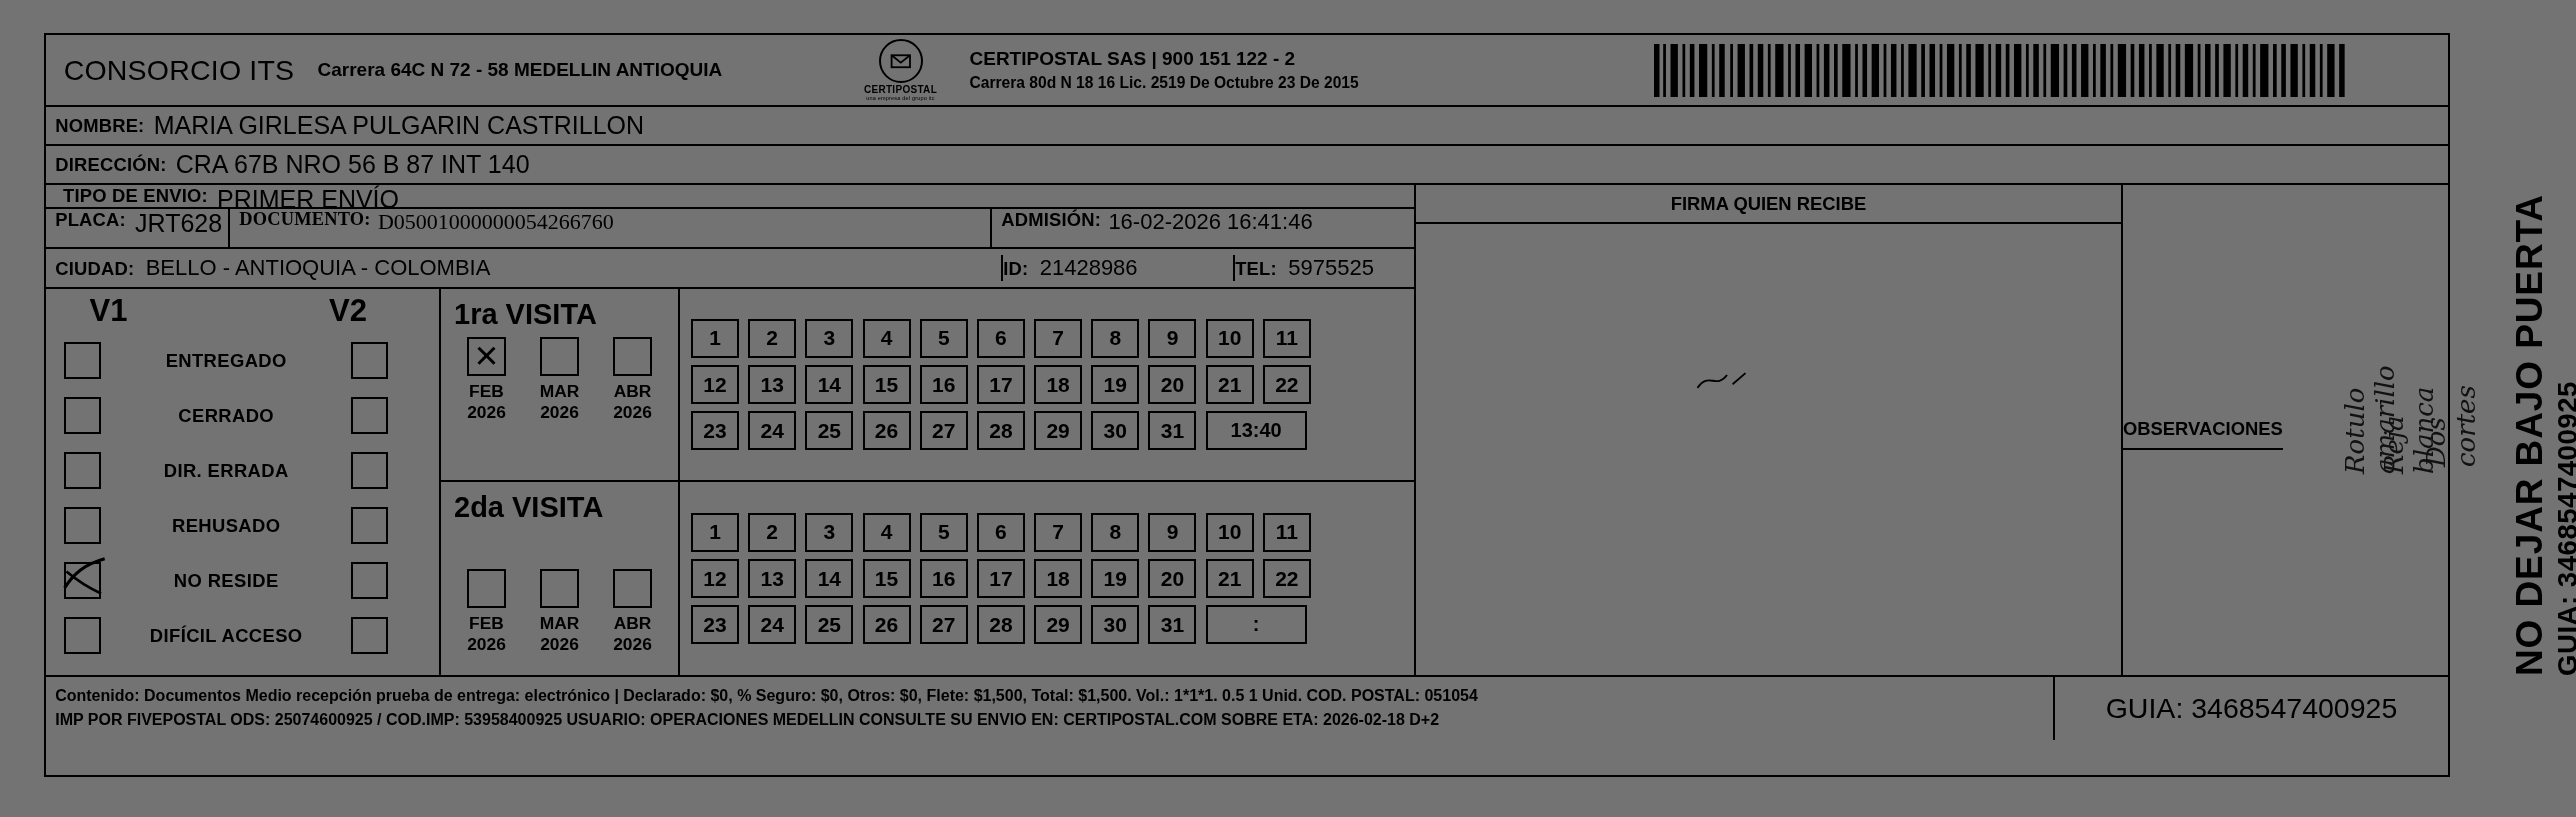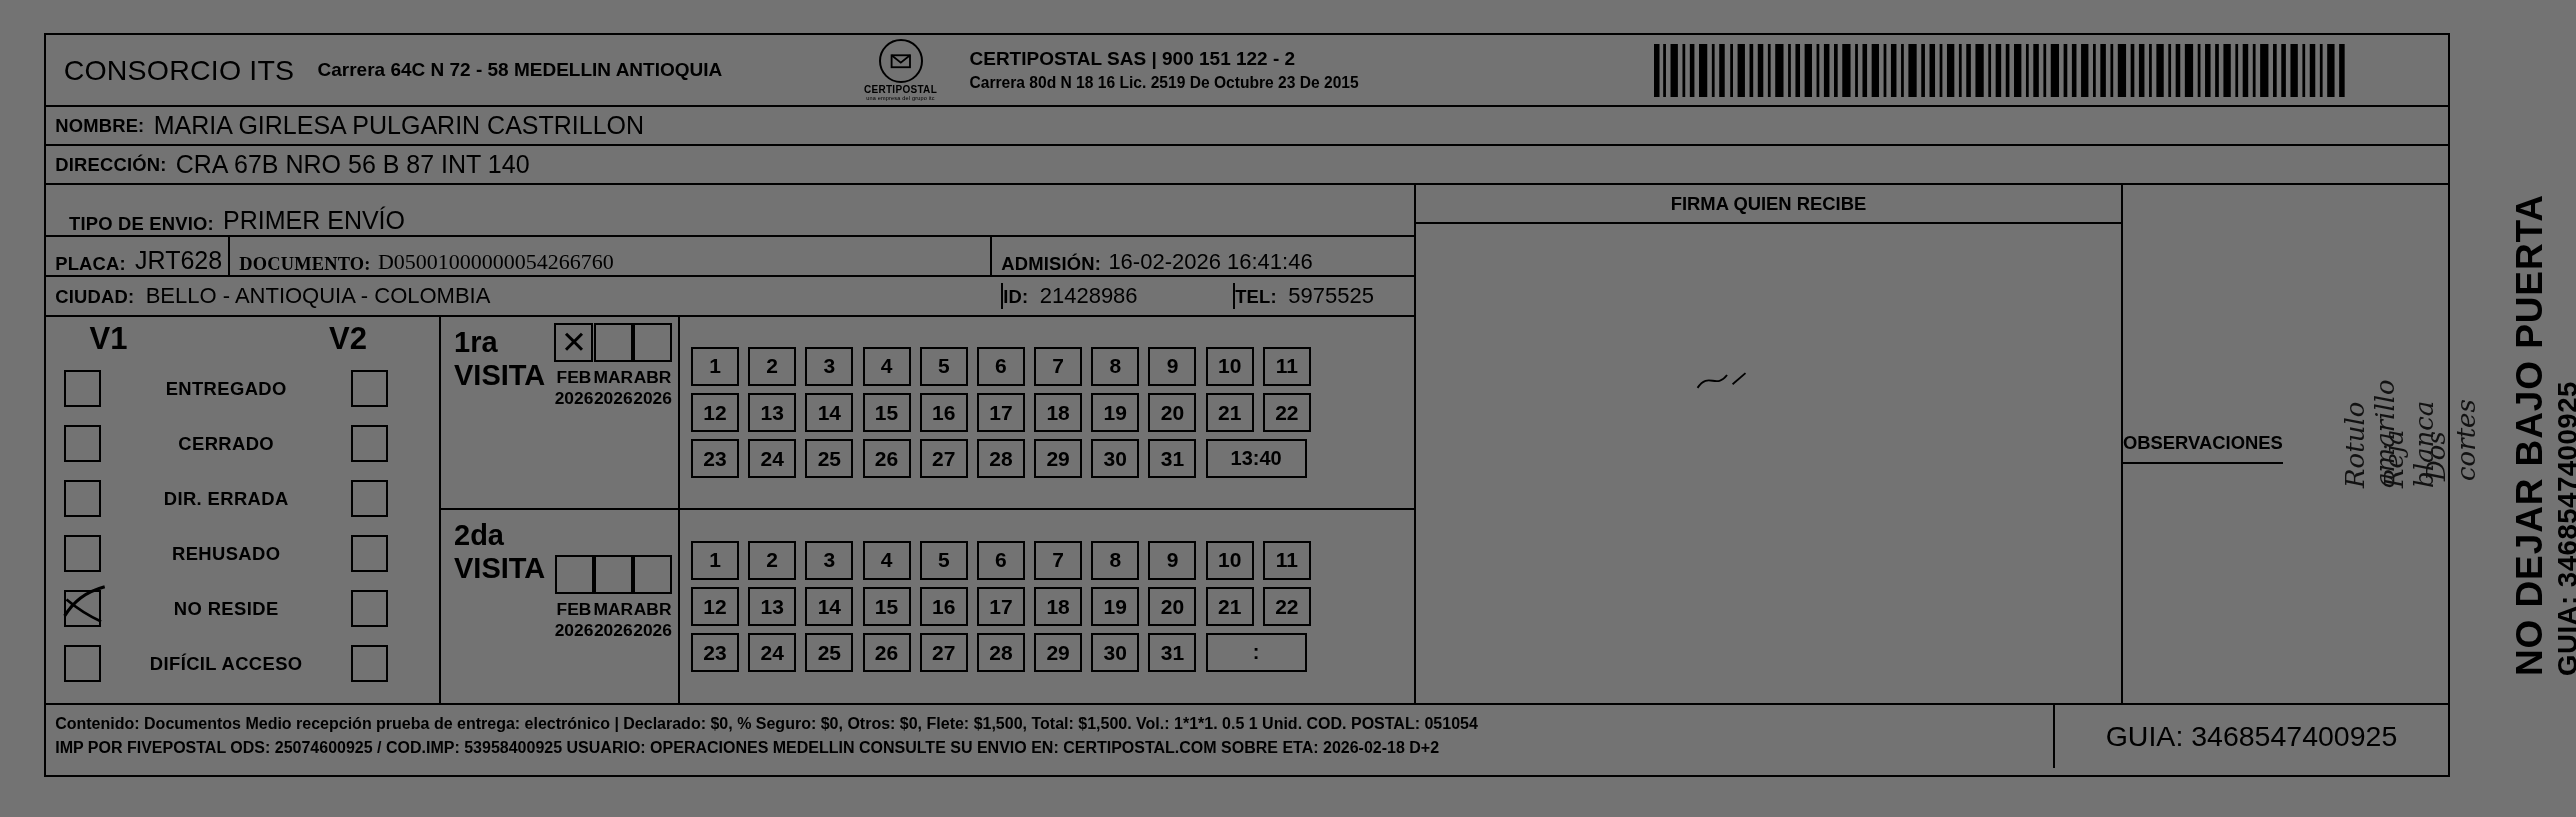--- a/index.html
+++ b/index.html
@@ -29,38 +29,38 @@
   .val{font-size:25px;margin-left:9.2px;font-weight:400;}
   .val-sm{font-size:22px;margin-left:7.3px;}
 
   .midrow{display:flex;}
   .leftcol{width:1368px;box-sizing:border-box;}
   .firmacol{width:707px;box-sizing:border-box;border-left:2.8px solid #000;display:flex;flex-direction:column;}
   .obscol{width:230px;box-sizing:border-box;border-left:2.8px solid #000;display:flex;flex-direction:row;align-items:center;}
   .colhead{height:39px;display:flex;align-items:center;justify-content:center;font-weight:bold;font-size:18.4px;border-bottom:2.8px solid #000;box-sizing:border-box;}
   .colbody{flex:1;position:relative;}
 
-  .tipo{height:52px;display:flex;align-items:flex-end;padding-left:23px;border-bottom:2.8px solid #000;box-sizing:border-box;}
+  .tipo{height:24px;display:flex;align-items:flex-start;padding-left:17px;border-bottom:2.8px solid #000;box-sizing:border-box;}
   .placa{height:40px;display:flex;align-items:center;border-bottom:2.8px solid #000;box-sizing:border-box;}
-  .placa .seg{display:flex;align-items:flex-end;height:100%;padding-left:9.2px;box-sizing:border-box;}
+  .placa .seg{display:flex;align-items:flex-start;height:100%;padding-left:9.2px;box-sizing:border-box;}
   .ciudad{height:40px;display:flex;align-items:center;border-bottom:2.8px solid #000;box-sizing:border-box;}
 
   .grid-area{display:flex;height:386px;}
   .vcol{width:395px;box-sizing:border-box;border-right:2.8px solid #000;padding:0;}
   .vhead{display:flex;align-items:center;height:44px;font-size:31px;font-weight:bold;padding:0 0 0 16.5px;}
   .vhead .v1{width:92px;text-align:center;}
   .vhead .v2{flex:1;text-align:right;padding-right:72px;}
   .vrow{display:flex;align-items:center;height:55px;}
   .chk{width:37px;height:37px;border:2.8px solid #000;box-sizing:border-box;position:relative;}
   .vrow .c1{margin-left:18.4px;}
   .vrow .txt{flex:1;text-align:center;font-size:18.4px;font-weight:bold;letter-spacing:0.4px;}
   .vrow .c2{margin-right:51px;}
 
   .visitcol{width:239px;box-sizing:border-box;border-right:2.8px solid #000;}
-  .visit-block{height:193px;box-sizing:border-box;display:flex;flex-direction:row;}
+  .visit-block{height:193px;box-sizing:border-box;display:flex;flex-direction:column;}
   .visit-block.first{border-bottom:2.8px solid #000;}
   .visit-title{font-size:29px;font-weight:bold;padding:9.2px 0 0 13px;}
   .months{display:flex;justify-content:space-around;padding:5.5px 9.2px 0 9.2px;}
   .month{display:flex;flex-direction:column;align-items:center;}
   .month .box{width:39px;height:39px;border:2.8px solid #000;box-sizing:border-box;position:relative;}
   .month .mn{font-size:17.4px;font-weight:bold;margin-top:5.5px;}
   .month .yr{font-size:17.4px;font-weight:bold;}
 
   .daycol{flex:1;box-sizing:border-box;}
   .day-block{height:193px;box-sizing:border-box;display:flex;flex-direction:column;justify-content:center;gap:7.3px;padding:0 7.3px;}

